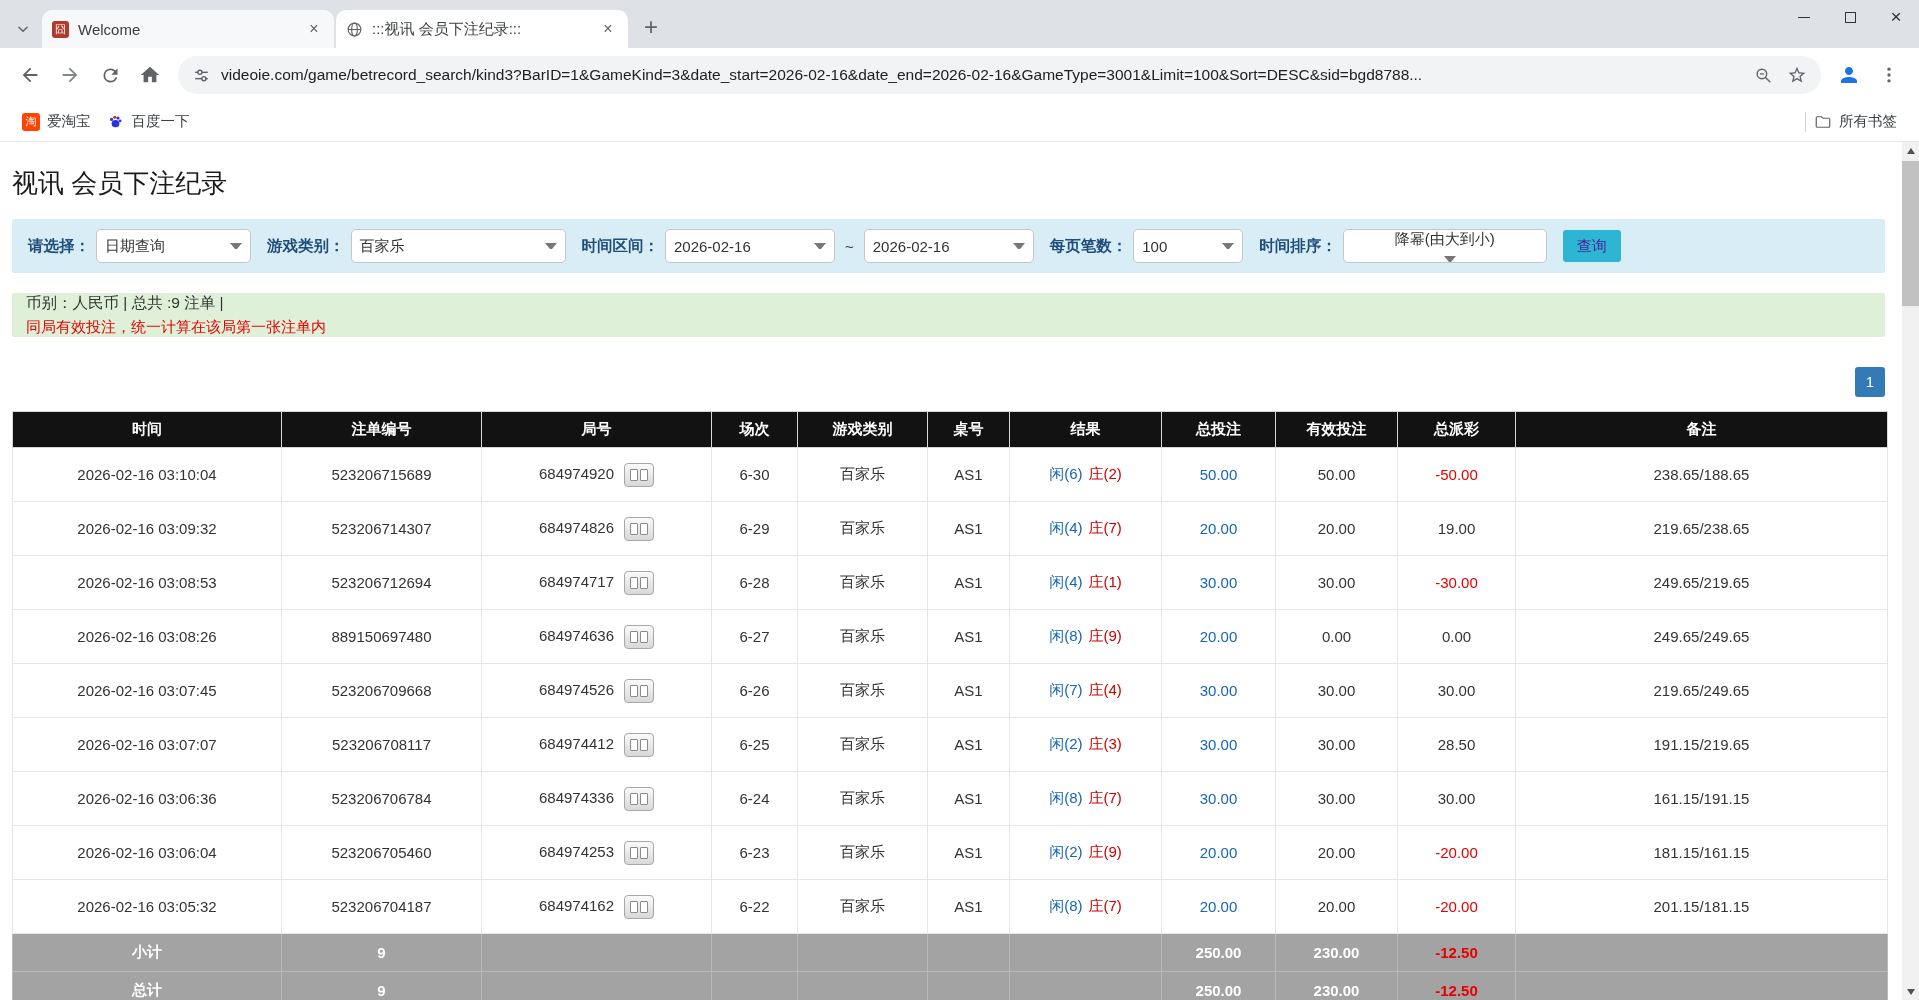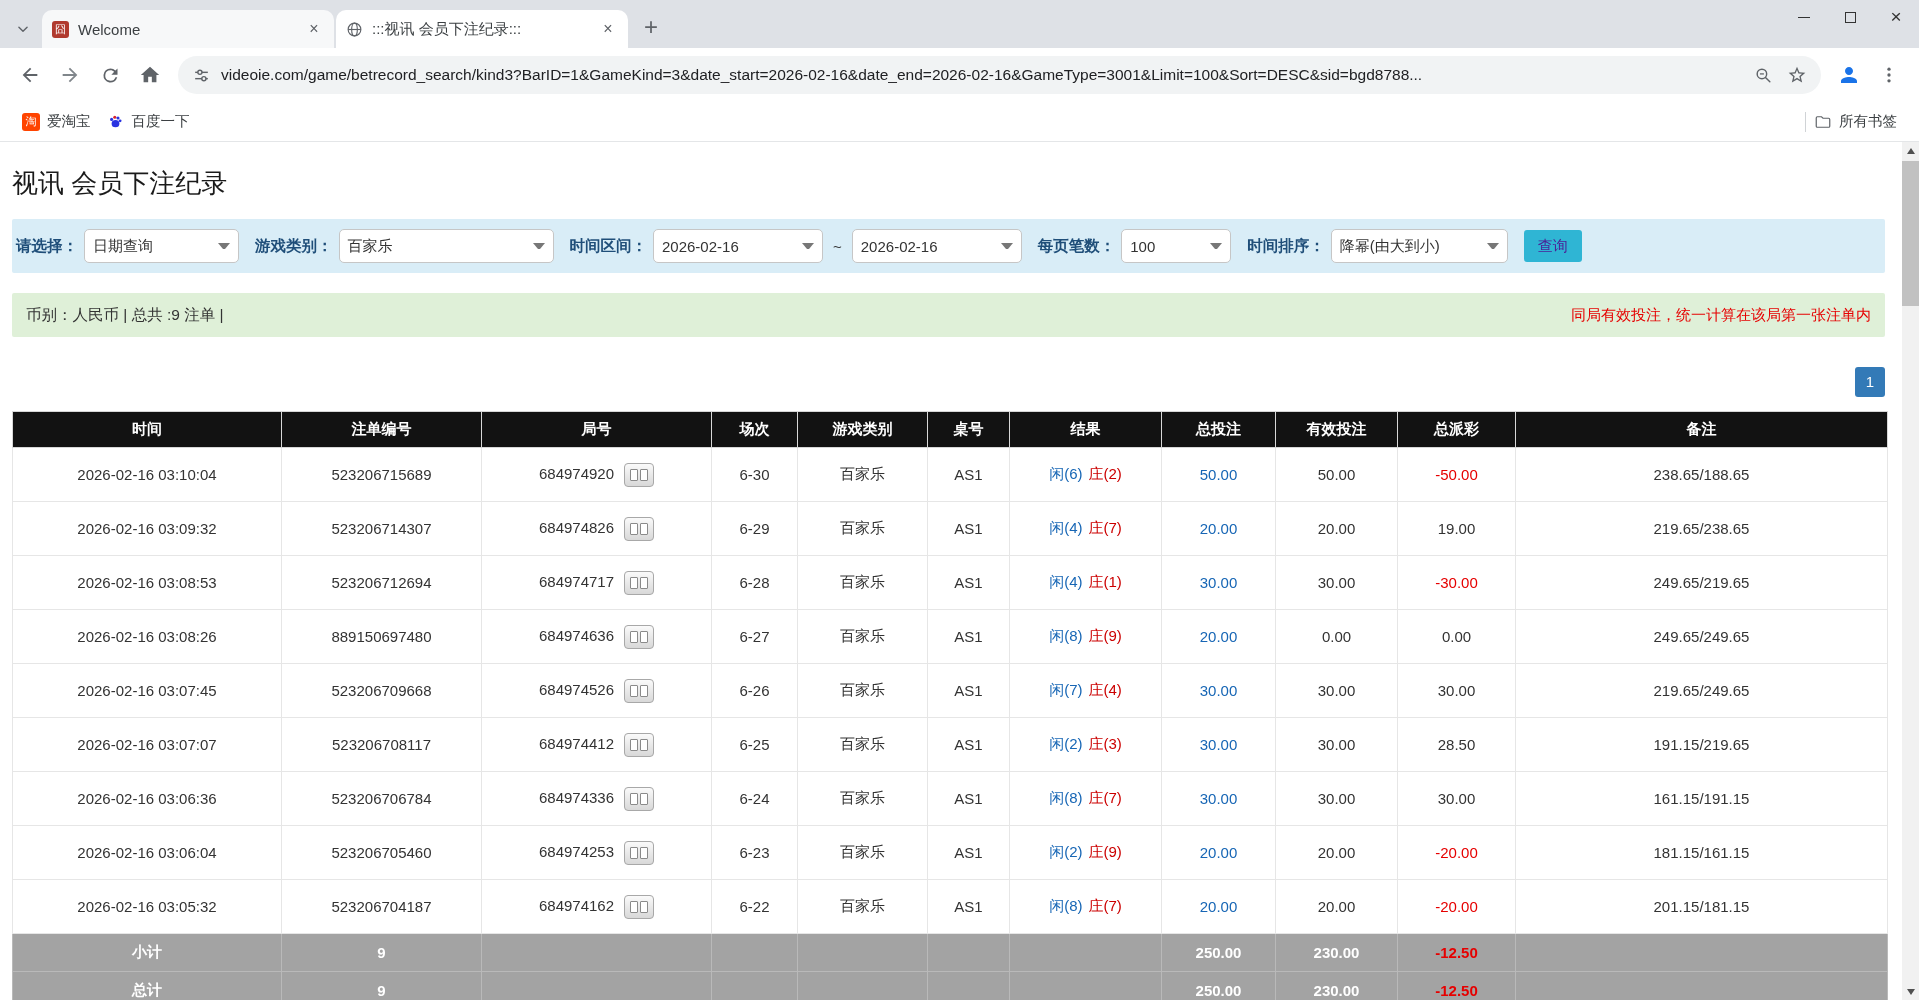--- a/index.html
+++ b/index.html
@@ -35,30 +35,30 @@
   .bookmark { display: flex; align-items: center; gap: 7px; font-size: 14.5px; color: #3c4043; padding: 4px 8px; border-radius: 14px; cursor: pointer; }
   .bm-icon { width: 18px; height: 18px; display: flex; align-items: center; justify-content: center; }
   .taobao { background: #ff4400; border-radius: 3px; color: #fff; font-size: 11px; }
   .bm-right { margin-left: auto; display: flex; align-items: center; }
   .bm-divider { width: 1px; height: 20px; background: #d0d3d6; display: inline-block; }
 
   
   .page { position: relative; height: 858px; background: #fff; padding: 0 34px 0 12px; overflow: hidden; }
   .page-title { font-size: 26px; font-weight: 400; color: #1a1a1a; margin-top: 24px; }
 
-  .filter-bar { margin-top: 18px; background: #d9edf7; height: 54px; display: flex; align-items: center; padding: 0 4px; border-radius: 2px; }
+  .filter-bar { margin-top: 18px; background: #d9edf7; height: 54px; display: flex; align-items: center; padding: 0 16px; border-radius: 2px; }
   .fgroup { display: flex; align-items: center; gap: 6px; margin-right: 16px; }
   .filter-label { color: #1f4e79; font-weight: bold; font-size: 15.5px; white-space: nowrap; }
   .select-box { background: #fff; border: 1px solid #c6c6c6; border-radius: 5px; height: 34px; display: flex; align-items: center; justify-content: space-between; padding: 0 8px; font-size: 15px; color: #333; cursor: pointer; }
   .sel-arrow { width: 0; height: 0; border-left: 5px solid transparent; border-right: 5px solid transparent; border-top: 6px solid #777; margin-left: 10px; padding-right: 2px; }
-  .w155 { width: 155px; } .w215 { width: 215px; } .w170 { width: 170px; gap: 24px; } .w110 { width: 110px; } .w185 { width: 177px; }
+  .w155 { width: 155px; } .w215 { width: 215px; } .w170 { width: 170px; gap: 24px; } .w110 { width: 110px; } .w185 { width: 204px; flex-direction: column; }
   .range-sep { font-size: 15px; color: #333; margin: 0 4px; }
   .search-btn { background: var(--button-teal, #2fb5d4); color: #4c1d95; border: none; border-radius: 3px; height: 32px; padding: 0 14px; font-size: 15px; font-family: inherit; cursor: pointer; }
 
-  .summary-bar { margin-top: 20px; background: #dff0d8; height: 44px; display: flex; align-items: center; justify-content: space-between; padding: 0 14px; font-size: 15.5px; color: #333; border-radius: 2px; }
+  .summary-bar { margin-top: 20px; background: #dff0d8; height: 44px; display: flex; align-items: flex-start; justify-content: space-between; padding: 0 14px; font-size: 15.5px; color: #333; border-radius: 2px; flex-direction: column; }
   .summary-notice { color: var(--negative-red, #e60000); font-size: 15px; }
 
   .pagination { margin-top: 30px; text-align: right; height: 32px; }
   .page-btn { display: inline-block; min-width: 30px; height: 30px; line-height: 30px; background: var(--pagination-blue, #337ab7); color: #fff; text-align: center; border-radius: 3px; font-size: 15px; cursor: pointer; }
 
   
   .records-table { width: 100%; border-collapse: collapse; table-layout: fixed; margin-top: 12px; font-size: 15px; color: #333; }
   .records-table th { background: #121212; color: #fff; font-weight: bold; height: 36px; border: 1px solid #d7d7d7; text-align: center; }
   .records-table td { height: 54px; text-align: center; border: 1px solid #e6e6e6; vertical-align: middle; }
   .player { color: var(--player-blue, #1766b5); }

